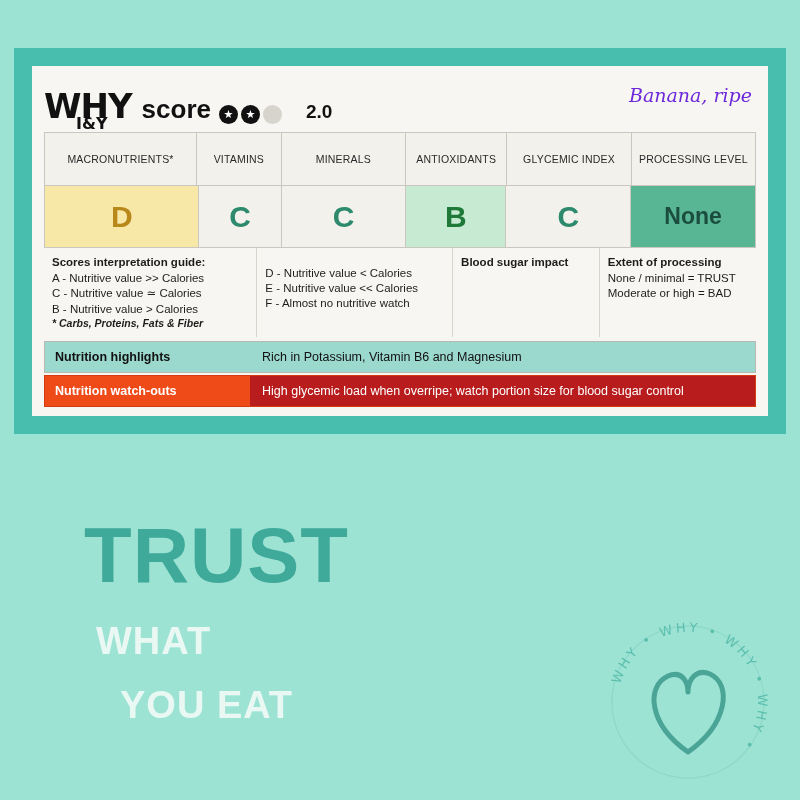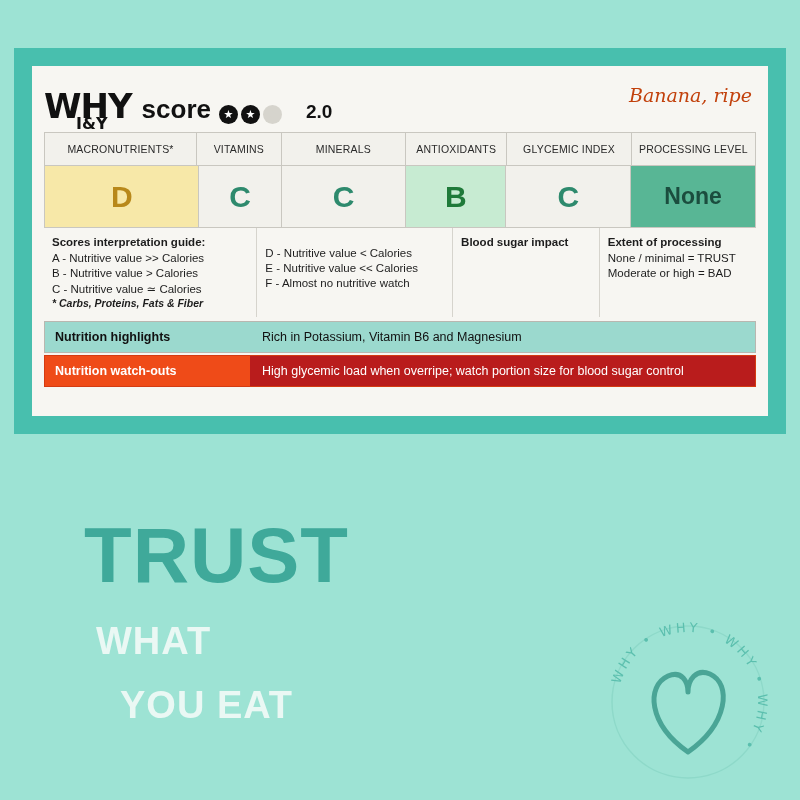--- a/index.html
+++ b/index.html
@@ -99,40 +99,40 @@
     color: #111;
     margin-left: 24px;
   }
   .food-name {
     position: absolute;
     right: 4px;
     top: 8px;
     font-family: "DejaVu Serif", serif;
     font-style: italic;
     font-size: 19px;
-    color: #c2410c;
+    color: #6d28d9;
   }
 
   
   .cat-row {
     display: flex;
     margin-top: 4px;
   }
   .cat-cell {
     flex: 1 1 0;
     border: 1px solid #c9c7c0;
     background: #f2f1ec;
     display: flex;
     align-items: center;
     justify-content: center;
     text-align: center;
     font-size: 10.5px;
     letter-spacing: 0.2px;
     color: #2a2a2a;
-    height: 34px;
+    height: 54px;
     padding: 2px 4px;
     box-sizing: border-box;
     margin-right: -1px;
   }
   .cat-cell:last-child { margin-right: 0; }
   .cat-cell.wide { flex: 1.55 1 0; }
   .cat-cell.mid { flex: 1.25 1 0; }
   .cat-cell.narrow { flex: 0.82 1 0; }
 
   .grade-row {
@@ -306,22 +306,22 @@
       <div class="grade-cell mid" style="background:#f2f1ec;color:#2e8a6d;">C</div>
       <div class="grade-cell" style="background:#c7ebd2;color:#1f7a3a;">B</div>
       <div class="grade-cell mid" style="background:#f2f1ec;color:#2e8a6d;">C</div>
       <div class="grade-cell mid processing" style="background:#58b695;color:#1b4d3e;">None</div>
     </div>
 
     <div class="notes-row">
       <div class="note-cell note-a">
         <span class="note-title">Scores interpretation guide:</span>
         <div>A - Nutritive value &gt;&gt; Calories</div>
+        <div>C - Nutritive value ≃ Calories</div>
         <div>B - Nutritive value &gt; Calories</div>
-        <div>C - Nutritive value ≃ Calories</div>
         <div class="note-italic">* Carbs, Proteins, Fats &amp; Fiber</div>
       </div>
       <div class="note-cell note-b">
         <div>D - Nutritive value &lt; Calories</div>
         <div>E - Nutritive value &lt;&lt; Calories</div>
         <div>F - Almost no nutritive watch</div>
       </div>
       <div class="note-cell note-c">
         <span class="note-title">Blood sugar impact</span>
       </div>

